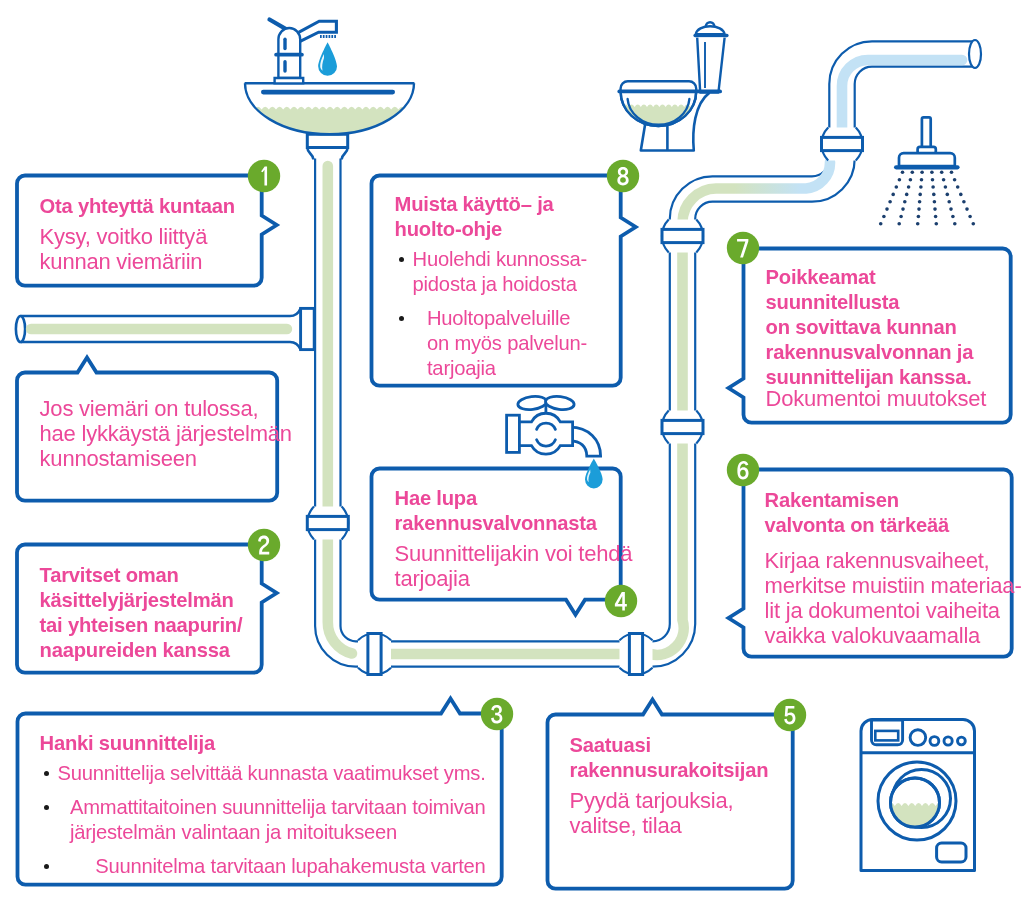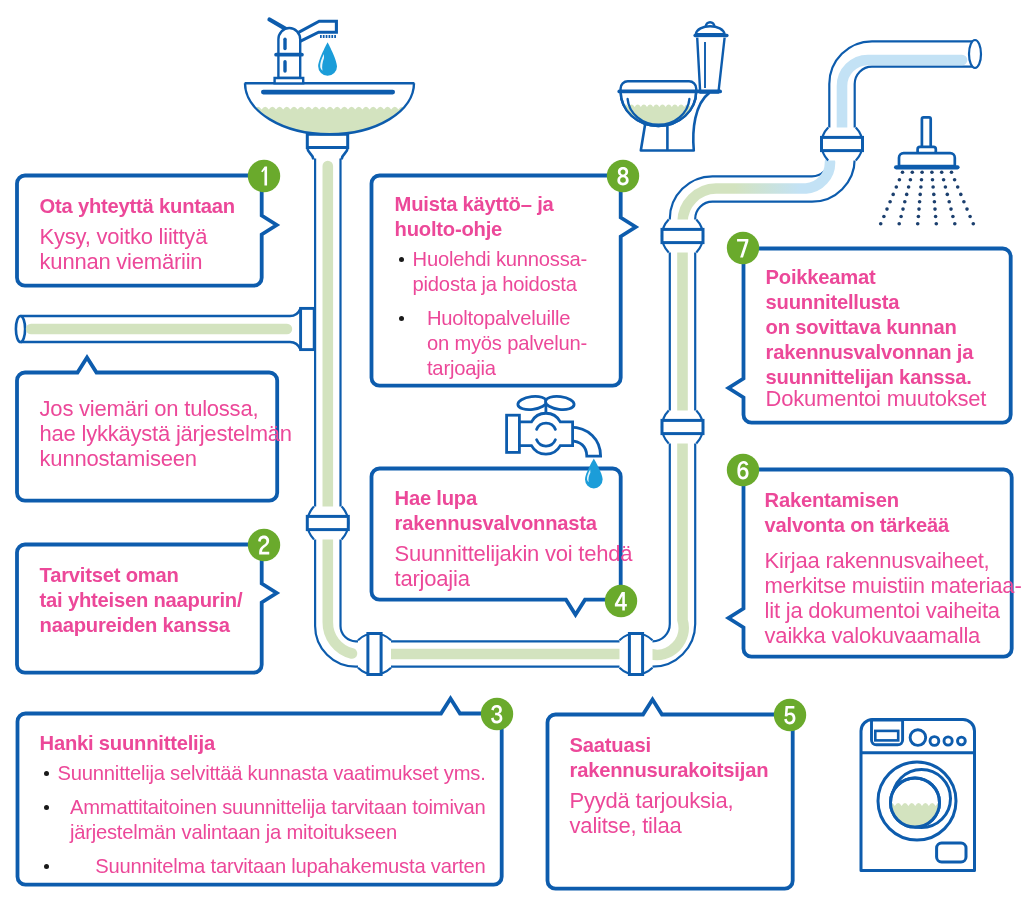--- a/index.html
+++ b/index.html
@@ -273,20 +273,21 @@
 </div>
 <div class="txt" style="left:39.6px;top:390.6px">
   <div class="bdy">
     <div class="ln">Jos viemäri on tulossa,</div>
     <div class="ln">hae lykkäystä järjestelmän</div>
     <div class="ln">kunnostamiseen</div>
   </div>
 </div>
 <div class="txt" style="left:39.6px;top:562.6px">
   <div class="ttl">Tarvitset oman</div>
+  <div class="ttl">käsittelyjärjestelmän</div>
   <div class="ttl">tai yhteisen naapurin/</div>
   <div class="ttl">naapureiden kanssa</div>
 </div>
 <div class="txt" style="left:394.6px;top:191.6px">
   <div class="ttl">Muista käyttö– ja</div>
   <div class="ttl">huolto-ohje</div>
   <ul class="bul">
     <li>
           <span class="dot"></span>
           <span class="btx">

